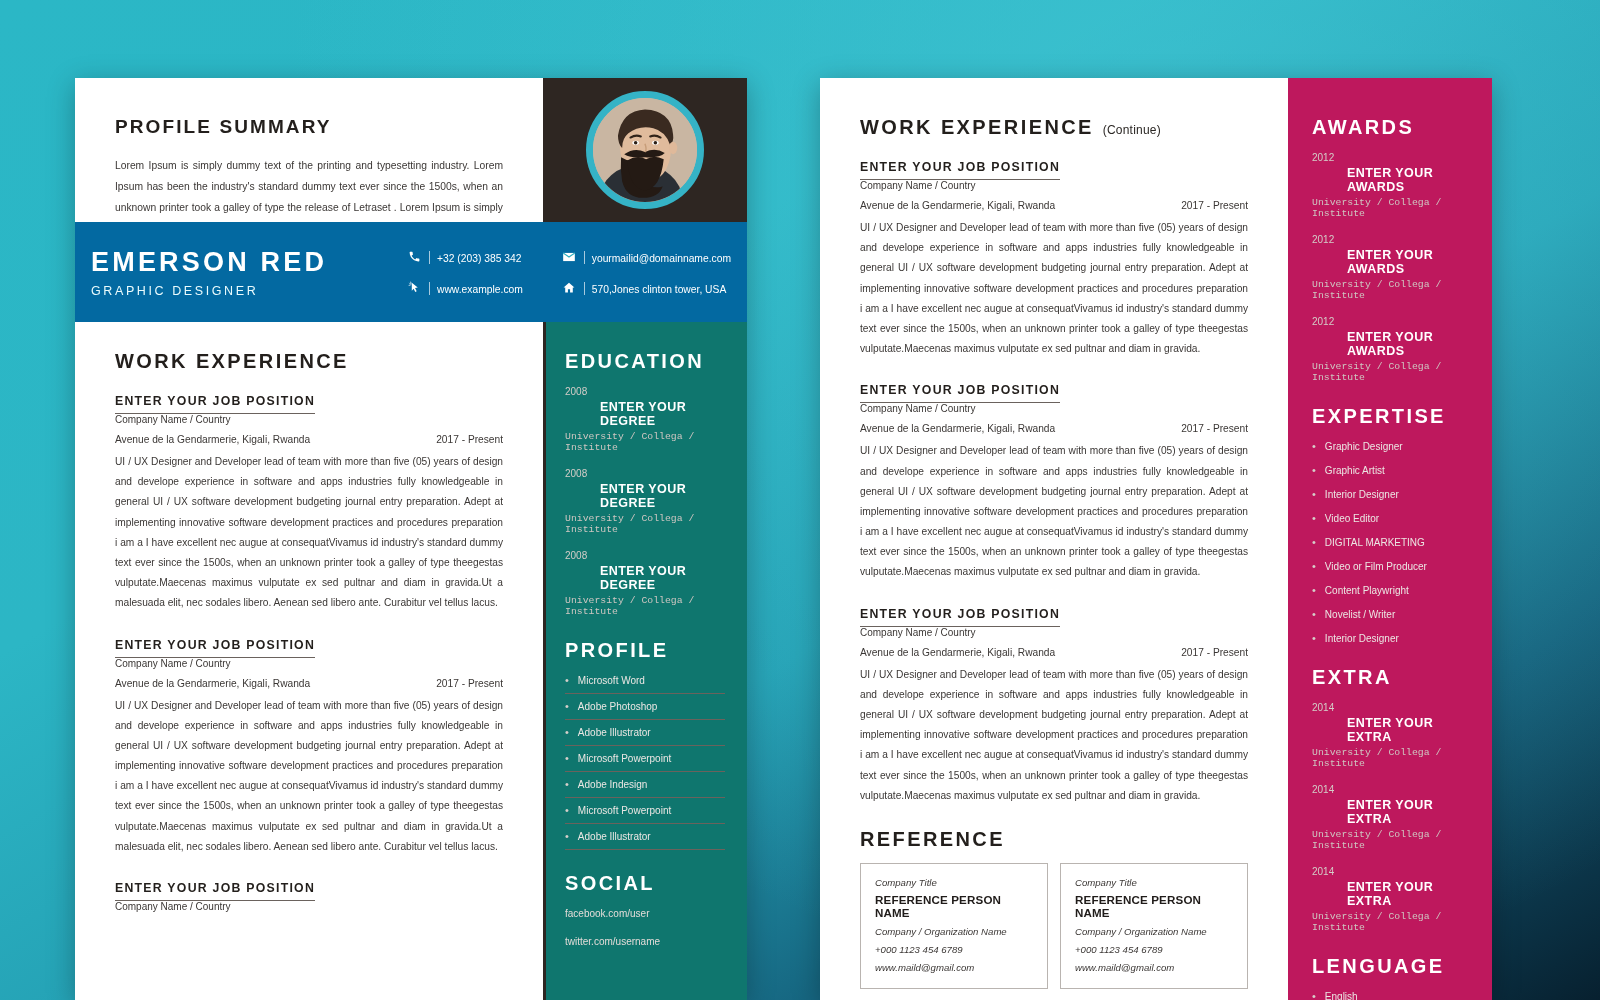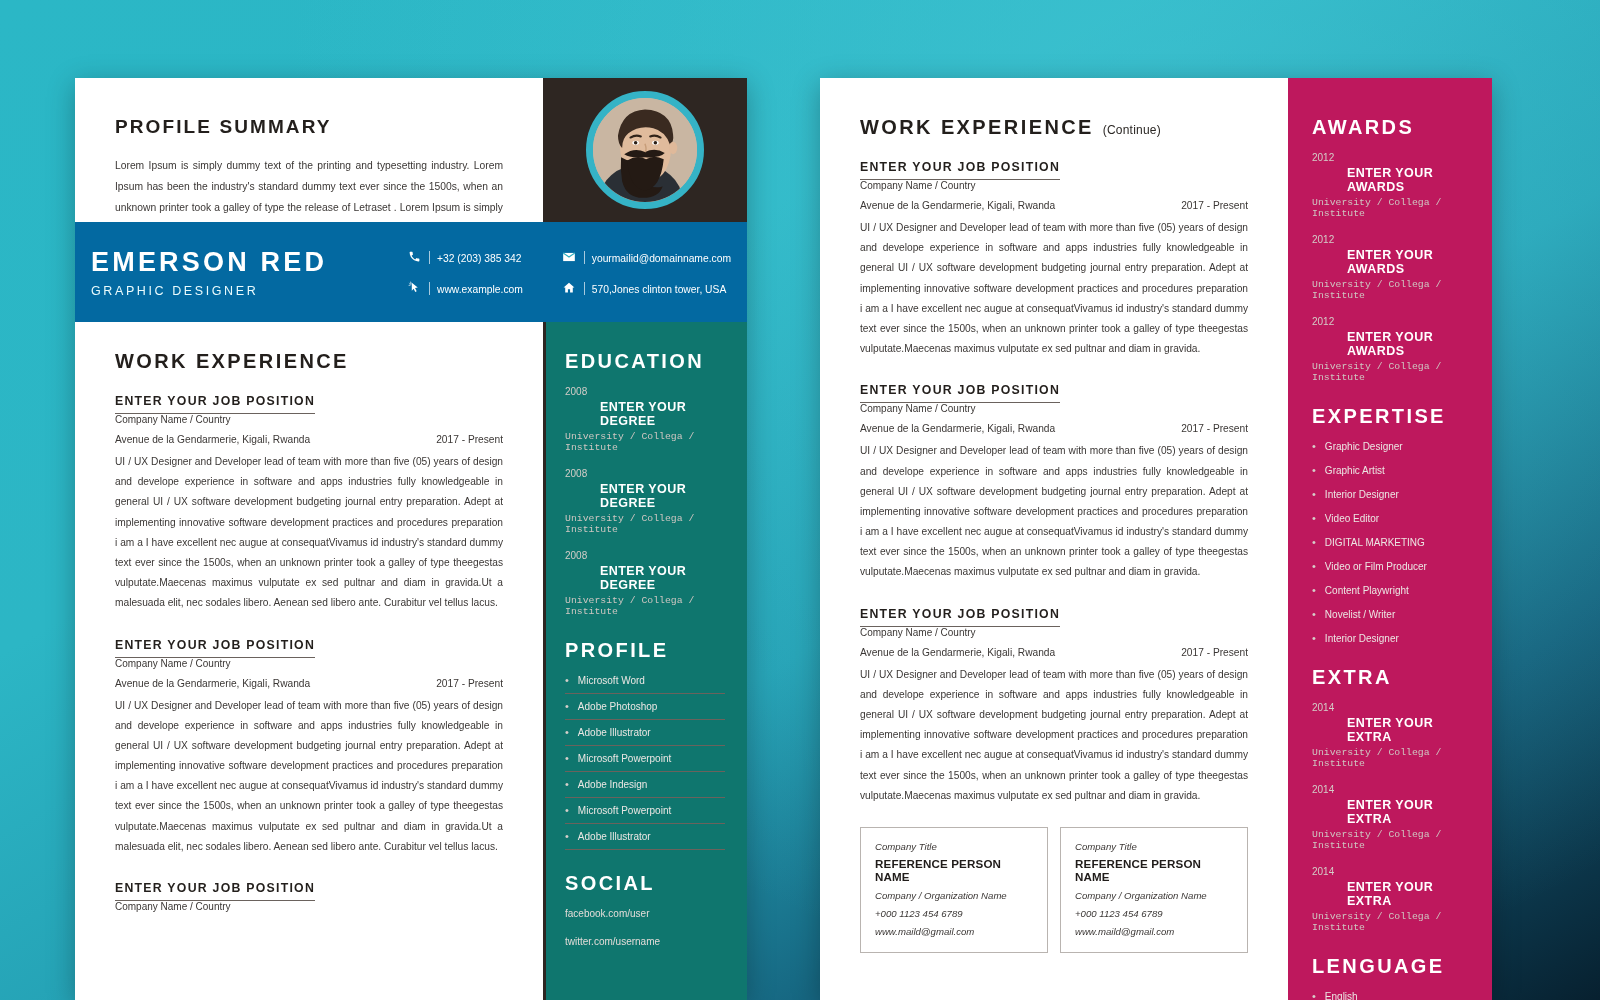--- a/index.html
+++ b/index.html
@@ -292,20 +292,21 @@
     <div class="job">
       <div class="job-title">ENTER YOUR JOB POSITION</div>
       <div class="job-company">Company Name / Country</div>
       <div class="job-row">
         <span class="job-loc">Avenue de la Gendarmerie, Kigali, Rwanda</span>
         <span class="job-date">2017 -  Present</span>
       </div>
       <div class="job-desc">UI / UX Designer and Developer lead of team with more than five (05) years of design and develope experience in software and apps industries fully knowledgeable in general UI / UX software development budgeting journal entry preparation. Adept at implementing innovative software development practices and procedures preparation i am a I have excellent nec augue at consequatVivamus id industry's standard dummy text ever since the 1500s, when an unknown printer took a galley of type theegestas vulputate.Maecenas maximus vulputate ex sed pultnar and diam in gravida.</div>
     </div>
 
+    <div class="sec-title lg ref-title">REFERENCE</div>
     <div class="ref-grid">
 
       <div class="ref-card">
         <div class="ref-co">Company Title</div>
         <div class="ref-name">REFERENCE PERSON NAME</div>
         <div class="ref-line">Company / Organization Name</div>
         <div class="ref-line">+000 1123 454 6789</div>
         <div class="ref-line">www.maild@gmail.com</div>
 
       </div>

